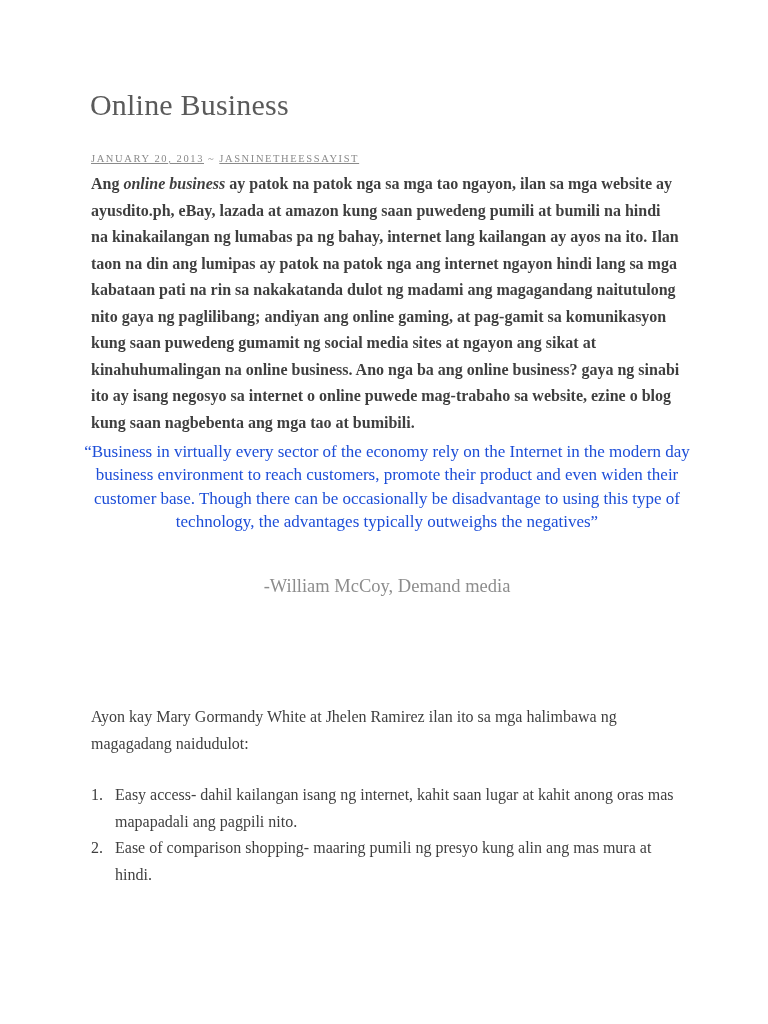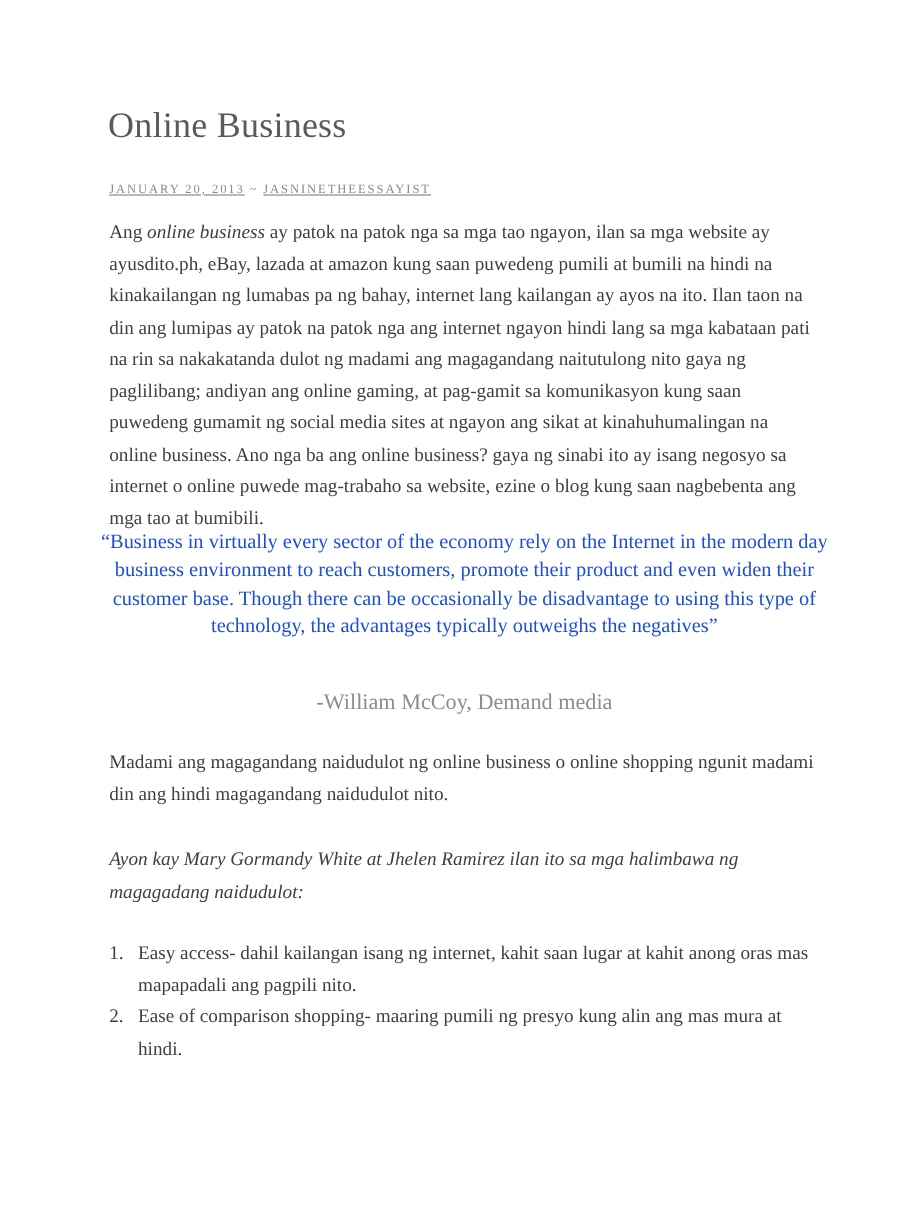--- a/index.html
+++ b/index.html
@@ -15,21 +15,21 @@
     .meta {
       position: absolute; left: 91px; top: 153px;
       font-size: 10.5px; letter-spacing: 1.6px; color: #8a8a8a;
     }
     .meta a { color: #8a8a8a; text-decoration: underline; }
     .meta .sep { margin: 0 4px; }
     .body-text {
       position: absolute; left: 91px; width: 590px;
       font-size: 16px; line-height: 26.5px; color: #3f3f3f;
     }
-    .p1 { top: 181px; }
+    .p1 { top: 171px; font-weight: bold; }
     .p2 { top: 623px; }
     .p3 { top: 704px; }
     .quote {
       position: absolute; left: 84px; width: 606px; top: 440px;
       text-align: center; font-size: 17px; line-height: 23.3px; color: #1d4ed8;
     }
     .attrib {
       position: absolute; left: 84px; width: 606px; top: 576px;
       text-align: center; font-size: 18.5px; color: #8d8d8d;
     }
@@ -50,22 +50,21 @@
     <a>JANUARY 20, 2013</a><span class="sep">~</span><a>JASNINETHEESSAYIST</a>
   </div>
 
   <p class="body-text p1" style="margin:0;">
     <span>Ang </span><em>online business</em><span> ay patok na patok nga sa mga tao ngayon, ilan sa mga website ay ayusdito.ph, eBay, lazada at amazon kung saan puwedeng pumili at bumili na hindi na kinakailangan ng lumabas pa ng bahay, internet lang kailangan ay ayos na ito. Ilan taon na din ang lumipas ay patok na patok nga ang internet ngayon hindi lang sa mga kabataan pati na rin sa nakakatanda dulot ng madami ang magagandang naitutulong nito gaya ng paglilibang; andiyan ang online gaming, at pag-gamit sa komunikasyon kung saan puwedeng gumamit ng social media sites at ngayon ang sikat at kinahuhumalingan na online business. Ano nga ba ang online business? gaya ng sinabi ito ay isang negosyo sa internet o online puwede mag-trabaho sa website, ezine o blog kung saan nagbebenta ang mga tao at bumibili.</span>
   </p>
 
   <blockquote class="quote" style="margin:0;">“Business in virtually every sector of the economy rely on the Internet in the modern day business environment to reach customers, promote their product and even widen their customer base. Though there can be occasionally be disadvantage to using this type of technology, the advantages typically outweighs the negatives”</blockquote>
   <div class="attrib">-William McCoy, Demand media</div>
 
-  <p class="body-text p2" style="margin:0;">Madami ang magagandang naidudulot ng online business o online shopping ngunit madami din ang hindi magagandang naidudulot nito.</p>
-  <p class="body-text p3" style="margin:0;font-style:italic;">Ayon kay Mary Gormandy White at Jhelen Ramirez ilan ito sa mga halimbawa ng magagadang naidudulot:</p>
+  <p class="body-text p3" style="margin:0;">Ayon kay Mary Gormandy White at Jhelen Ramirez ilan ito sa mga halimbawa ng magagadang naidudulot:</p>
 
   <ol class="list">
     <li>
       <span class="num">1.</span>
       <span>Easy access- dahil kailangan isang ng internet, kahit saan lugar at kahit anong oras mas mapapadali ang pagpili nito.</span>
     </li>
     <li>
       <span class="num">2.</span>
       <span>Ease of comparison shopping- maaring pumili ng presyo kung alin ang mas mura at hindi.</span>
     </li>

